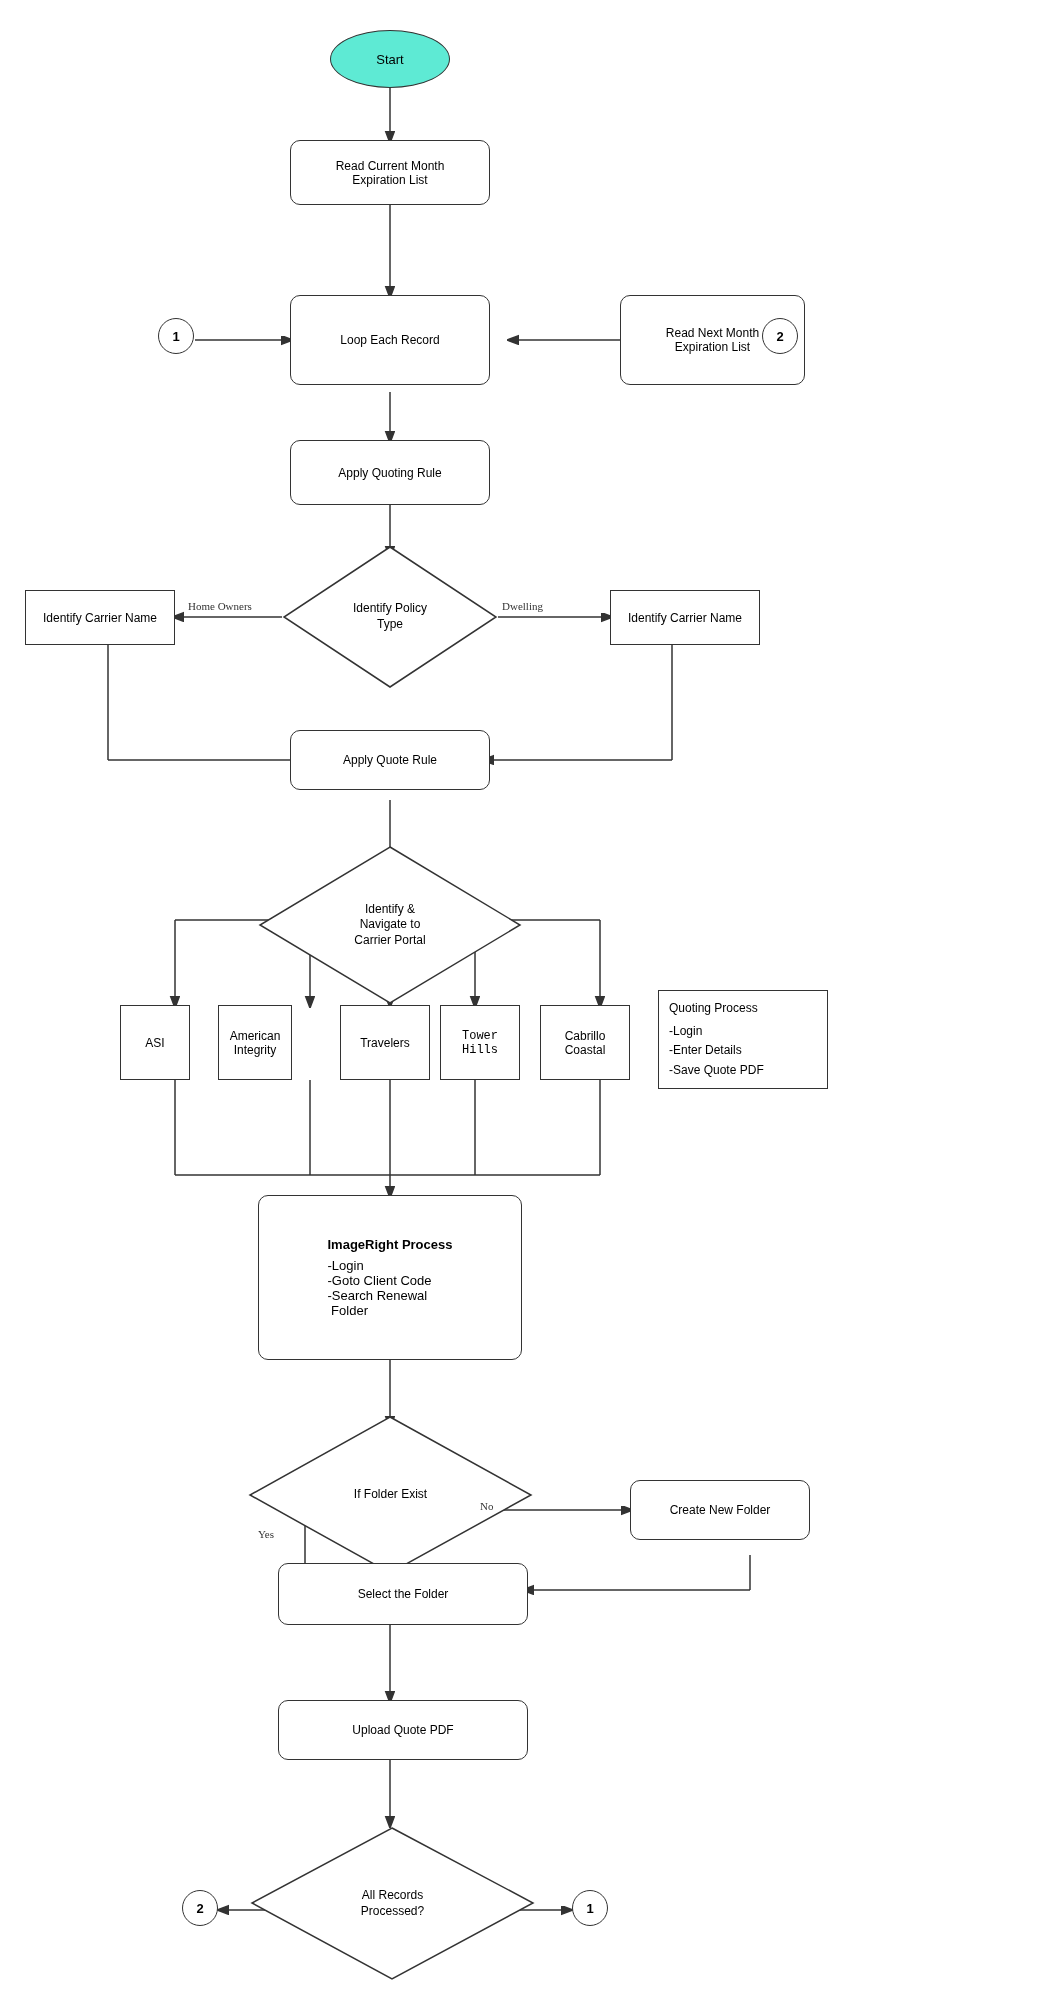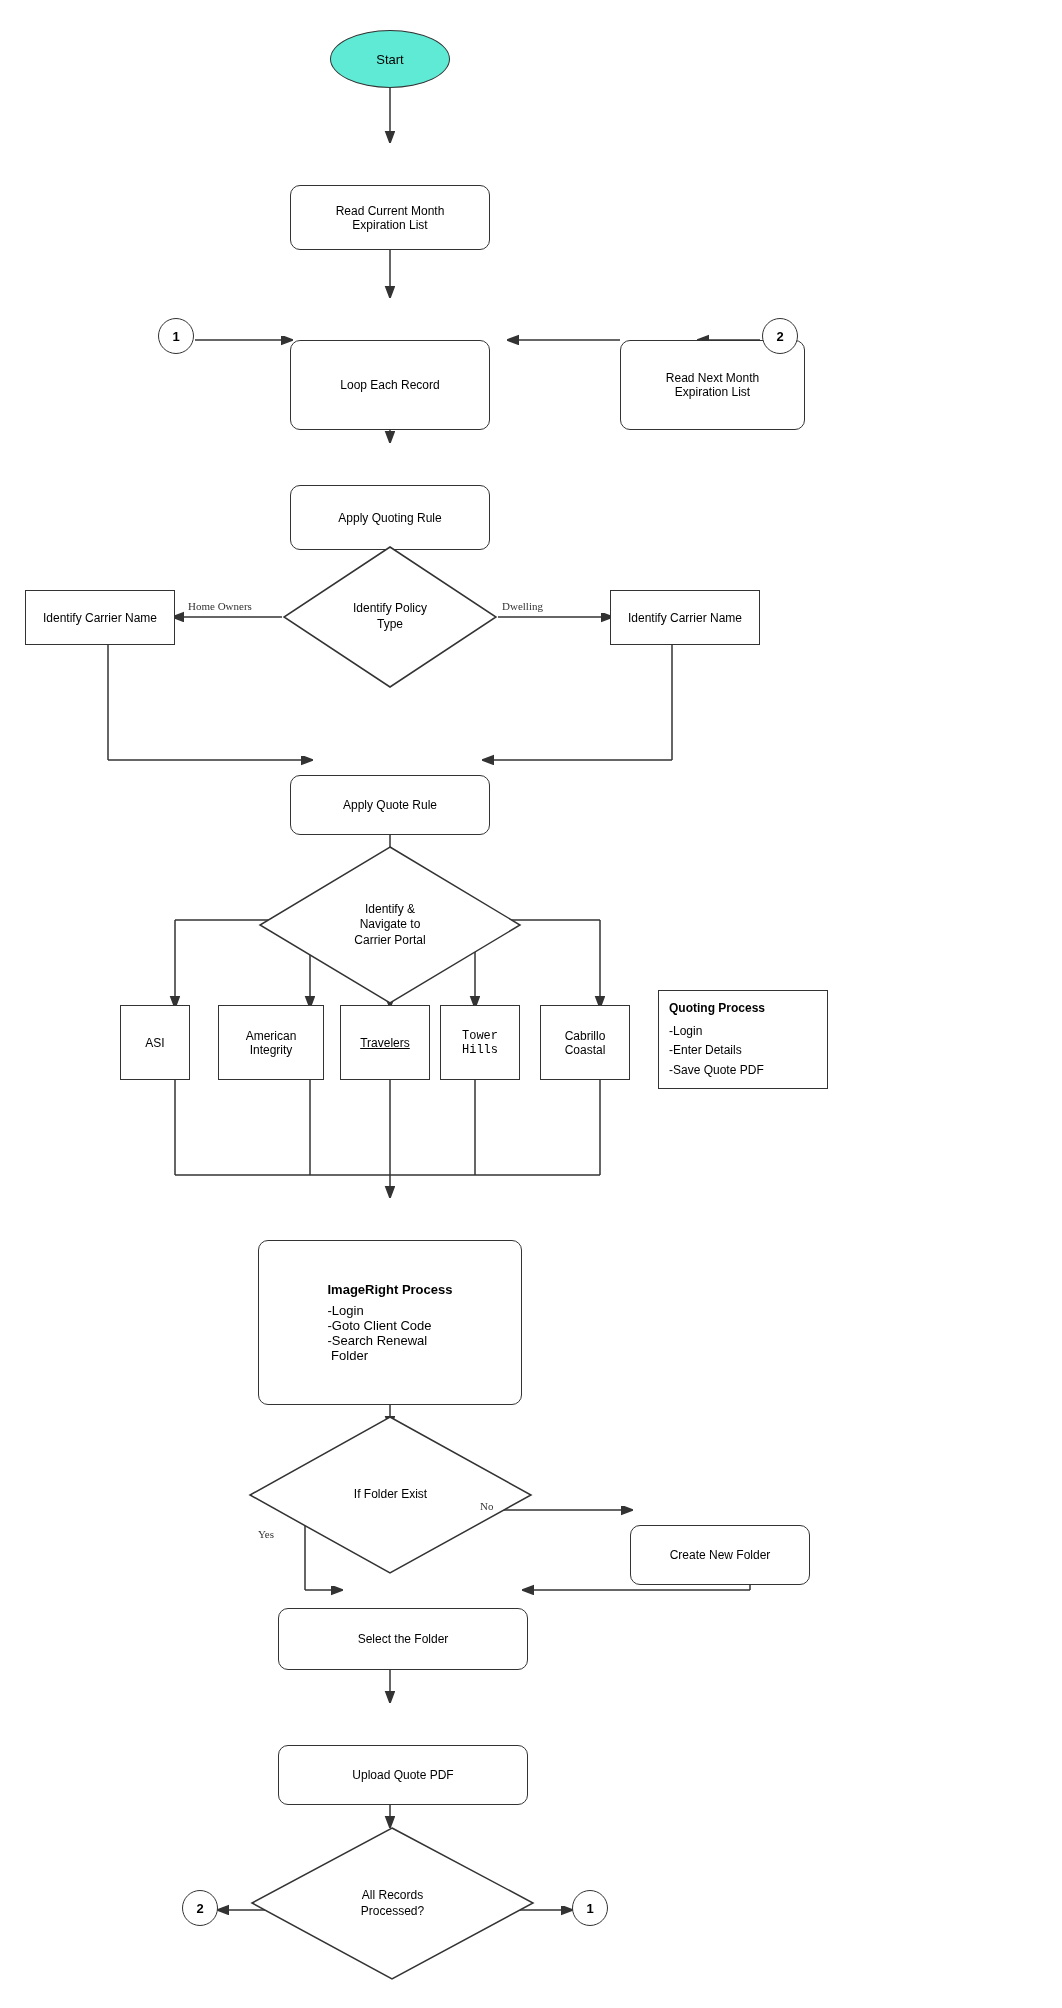--- a/index.html
+++ b/index.html
@@ -27,21 +27,20 @@
     }
     .oval {
       border: 1.5px solid #333;
       border-radius: 50%;
       background: #5eead4;
     }
     .rounded-rect {
       border: 1.5px solid #333;
       border-radius: 10px;
       background: #fff;
-      margin-top: 45px;
     }
     .rect {
       border: 1.5px solid #333;
       background: #fff;
     }
     .diamond-wrap {
       position: absolute;
       display: flex;
       align-items: center;
       justify-content: center;
@@ -68,21 +67,21 @@
     }
     .info-box {
       position: absolute;
       border: 1.5px solid #333;
       background: #fff;
       padding: 8px 10px;
       font-size: 12px;
       line-height: 1.6;
     }
     .info-box .info-title {
-      font-weight: bold;
+      font-weight: normal;
       margin-bottom: 4px;
     }
     
     .connector-svg {
       position: absolute;
       top: 0; left: 0;
       width: 100%; height: 100%;
       pointer-events: none;
     }
     .connector-svg line, .connector-svg path, .connector-svg polyline {
@@ -251,26 +250,26 @@
         <polygon points="132,2 262,80 132,158 2,80" fill="white" stroke="#333" stroke-width="1.5"></polygon>
       </svg>
       <div class="diamond-text">Identify &amp;<br>Navigate to<br>Carrier Portal</div>
     </div>
   </div>
 
   <div class="shape rect" style="left:120px; top:1005px; width:70px; height:75px;">
     <span style="font-size:12px;">ASI</span>
   </div>
 
-  <div class="shape rect" style="left:218px; top:1005px; width:106px; height:75px;">
+  <div class="shape rect" style="left:218px; top:1005px; width:74px; height:75px;">
     <span style="font-size:12px; white-space:pre-line;">American
 Integrity</span>
   </div>
 
-  <div class="shape rect" style="left:340px; top:1005px; width:90px; height:75px;text-decoration:underline;">
+  <div class="shape rect" style="left:340px; top:1005px; width:90px; height:75px;">
     <span style="font-size:12px;">Travelers</span>
   </div>
 
   <div class="shape rect" style="left:440px; top:1005px; width:80px; height:75px;">
     <span style="font-size:12px; white-space:pre-line;font-family:Liberation Mono, monospace;">Tower
 Hills</span>
   </div>
 
   <div class="shape rect" style="left:540px; top:1005px; width:90px; height:75px;">
     <span style="font-size:12px; white-space:pre-line;">Cabrillo

